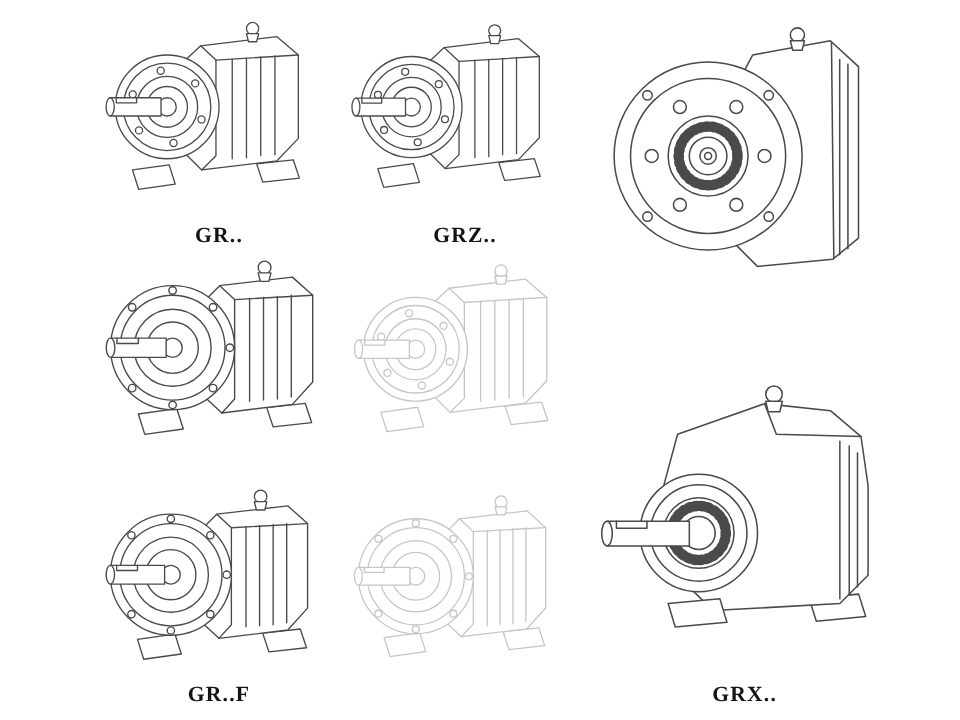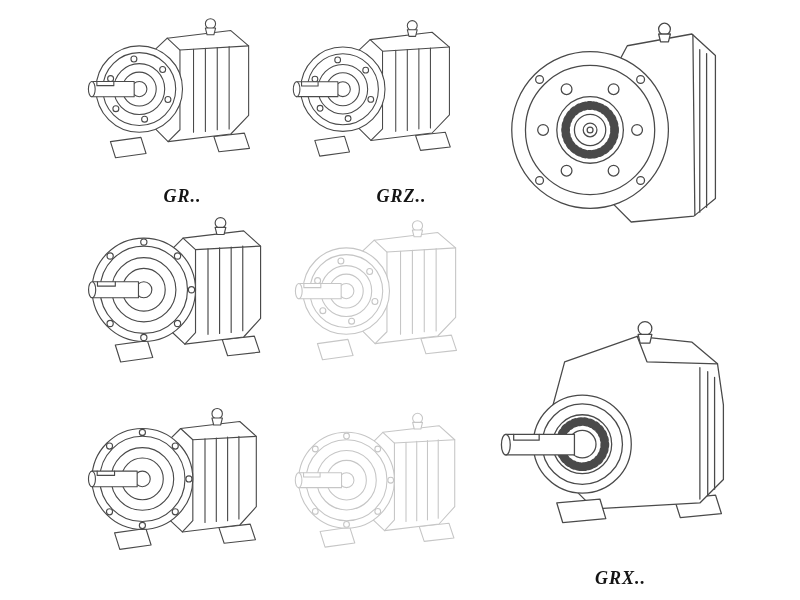--- a/index.html
+++ b/index.html
@@ -9,21 +9,20 @@
   }
   .defs-svg{position:absolute;width:0;height:0;overflow:hidden;}
   .cell{position:absolute;margin:0;padding:0;}
   .drawing{display:block;width:100%;height:100%;}
   .solid{color:#4a4a4a;}
   .light{color:#c6c6c6;}
   .model-label{
     position:absolute;text-align:center;
     font-weight:bold;font-size:18px;letter-spacing:1px;color:#141414;
     font-family:"Liberation Serif",serif;
-    font-style:italic;
   }
 </style>
 </head>
 <body>
 
 <div class="stage">
 
   <svg class="defs-svg" aria-hidden="true">
     <defs>
 
@@ -137,21 +136,21 @@
       <use href="#sym-gr"></use>
     </svg>
   </figure>
   <div class="model-label" style="left:85px;top:186px;width:195px;">GR..</div>
 
   <figure class="cell" style="left:290px;top:6px;width:190px;height:178px;">
     <svg class="drawing solid" viewBox="0 0 230 190">
       <use href="#sym-gr"></use>
     </svg>
   </figure>
-  <div class="model-label" style="left:304px;top:186px;width:195px;">GRZ..</div>
+  <div class="model-label" style="left:290px;top:186px;width:195px;">GRZ..</div>
 
   <figure class="cell" style="left:500px;top:8px;width:235px;height:240px;">
     <svg class="drawing solid" viewBox="0 0 240 220">
       <use href="#sym-grxf"></use>
     </svg>
   </figure>
 
   <figure class="cell" style="left:85px;top:210px;width:205px;height:172px;">
     <svg class="drawing solid" viewBox="0 0 230 190">
       <use href="#sym-grf"></use>
@@ -162,20 +161,21 @@
     <svg class="drawing light" viewBox="0 0 230 190">
       <use href="#sym-gr"></use>
     </svg>
   </figure>
 
   <figure class="cell" style="left:85px;top:400px;width:200px;height:170px;">
     <svg class="drawing solid" viewBox="0 0 230 190">
       <use href="#sym-grf"></use>
     </svg>
   </figure>
+  <div class="model-label" style="left:85px;top:568px;width:195px;">GR..F</div>
 
   <figure class="cell" style="left:292px;top:402px;width:190px;height:168px;">
     <svg class="drawing light" viewBox="0 0 230 190">
       <use href="#sym-grf"></use>
     </svg>
   </figure>
 
   <figure class="cell" style="left:498px;top:296px;width:245px;height:262px;">
     <svg class="drawing solid" viewBox="0 0 250 225">
       <use href="#sym-grx"></use>

